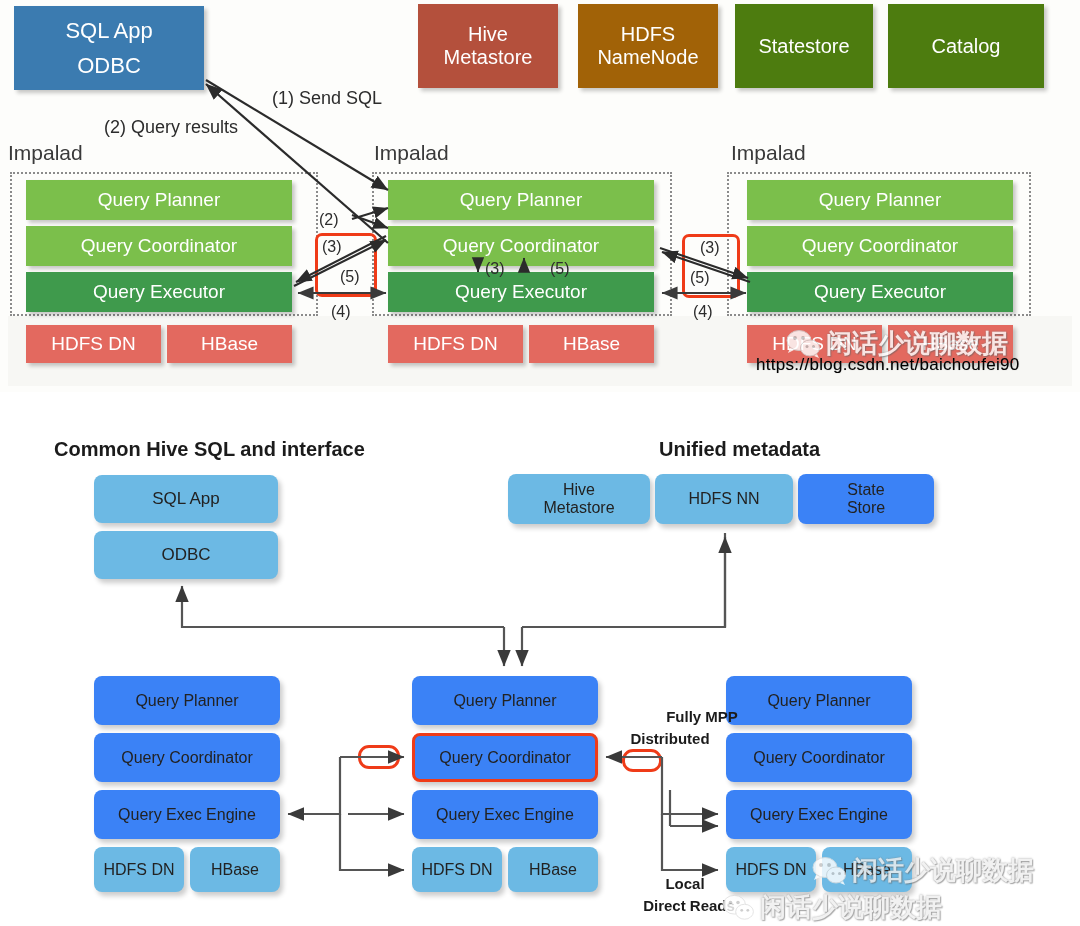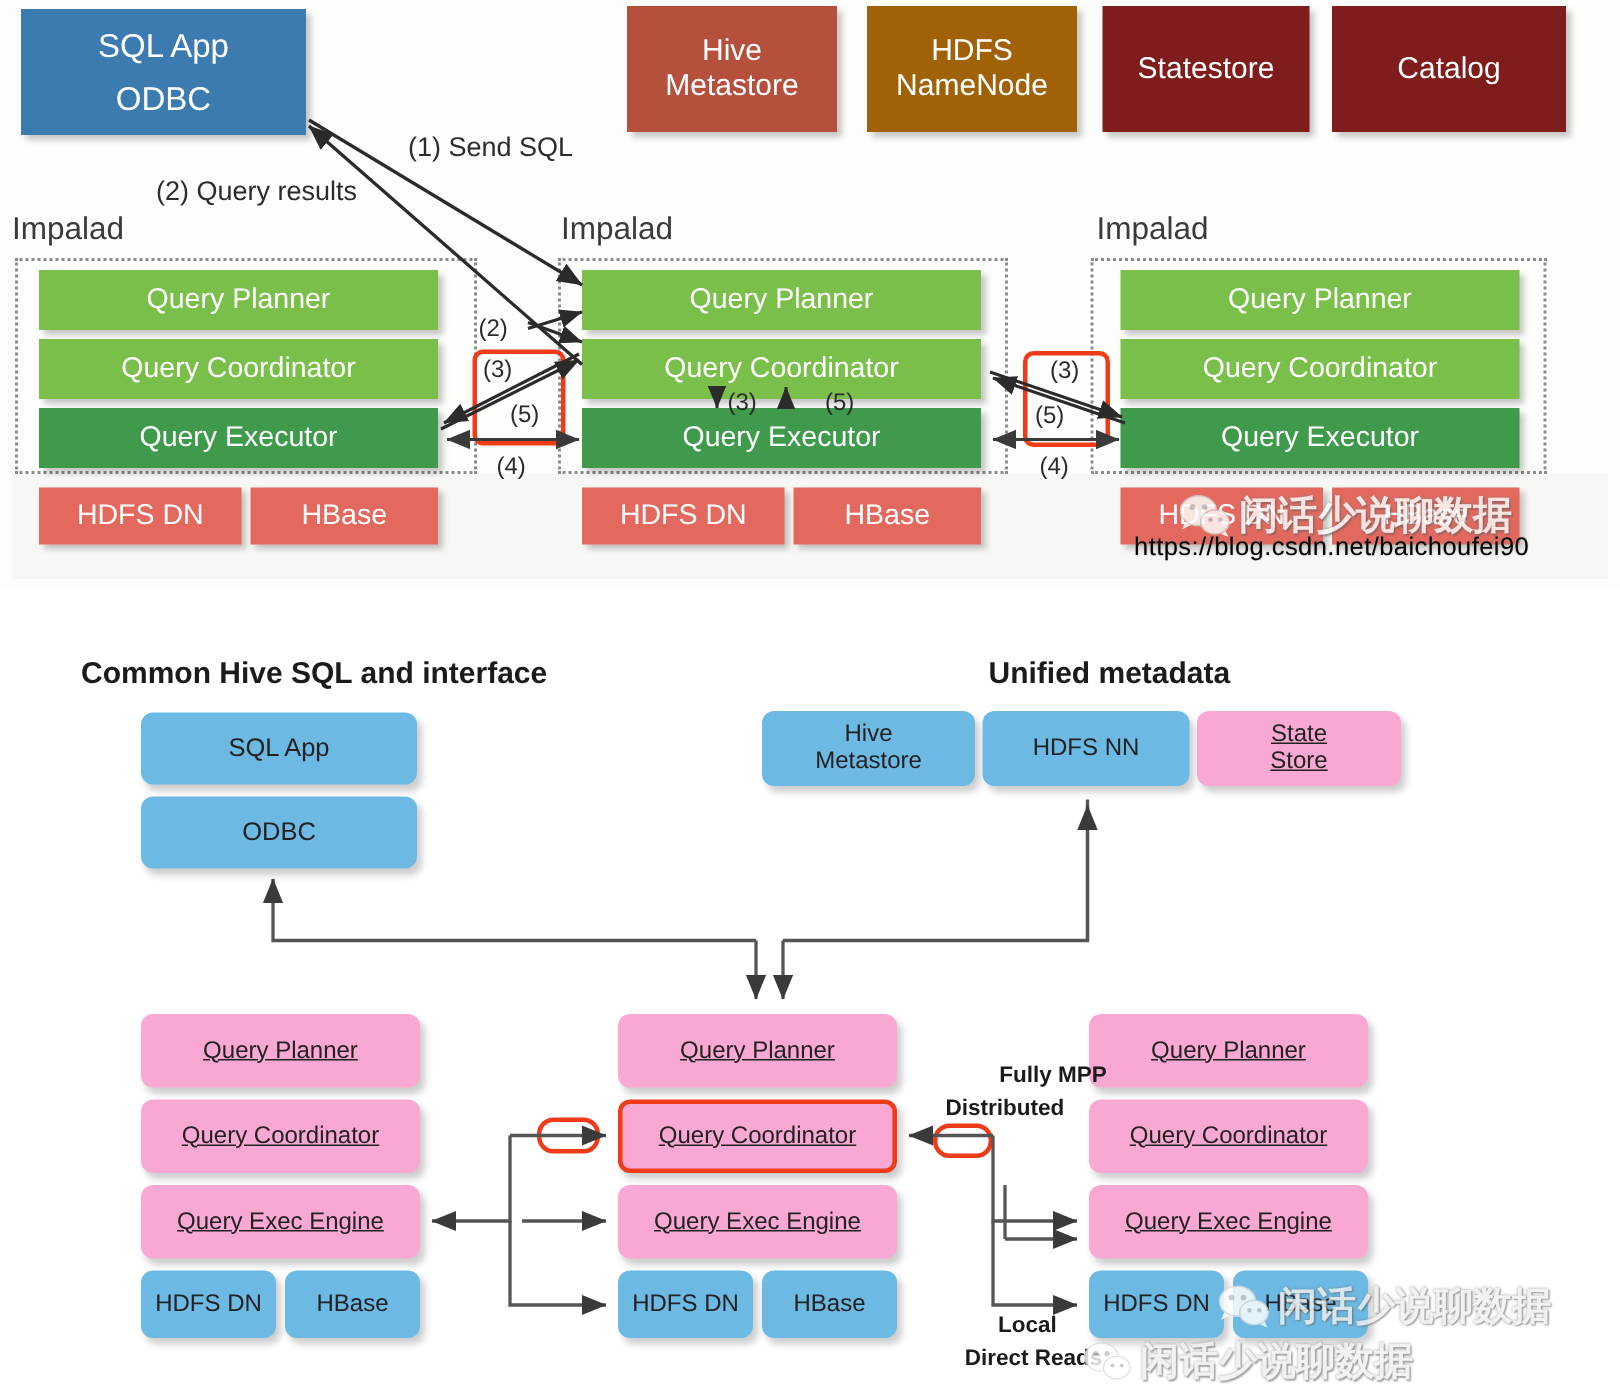--- a/index.html
+++ b/index.html
@@ -22,21 +22,21 @@
             background:#f7f7f4;}
 
   .tbox{position:absolute;box-sizing:border-box;display:flex;
         align-items:center;justify-content:center;text-align:center;
         color:#ffffff;line-height:1.15;
         font-family:"Liberation Sans","DejaVu Sans",sans-serif;
         box-shadow:3px 3px 4px rgba(0,0,0,.22);}
   .tbox.sqlapp{background:#3b7bb0;}
   .tbox.hivems{background:#b4503c;}
   .tbox.hdfsnn{background:#a16207;}
-  .tbox.green{background:#7f1d1d;}
+  .tbox.green{background:#4d7c0f;}
   .tbox.lgreen{background:#7bbf4b;}
   .tbox.dgreen{background:#3f9a4c;}
   .tbox.salmon{background:#e3695f;}
 
   .impalad-label{position:absolute;color:#3a3a3a;font-size:21px;
                  font-family:"Liberation Sans","DejaVu Sans",sans-serif;}
   .dashed-frame{position:absolute;border:2px dotted #8b8b8b;background:transparent;}
 
   .step-lbl{position:absolute;color:#2c2c2c;font-size:16px;
             font-family:"Liberation Sans","DejaVu Sans",sans-serif;white-space:nowrap;}
@@ -46,21 +46,21 @@
 
   
   .bhead{position:absolute;color:#1b1b1b;font-size:20px;font-weight:bold;
          font-family:"Liberation Sans","DejaVu Sans",sans-serif;white-space:nowrap;}
   .bbox{position:absolute;box-sizing:border-box;border-radius:8px;
         display:flex;align-items:center;justify-content:center;text-align:center;
         color:#222222;line-height:1.12;
         font-family:"Liberation Sans","DejaVu Sans",sans-serif;
         box-shadow:3px 4px 5px rgba(0,0,0,.20);}
   .bbox.blue{background:#6cb9e4;}
-  .bbox.orange{background:#f9a8d4;text-decoration:underline;}
+  .bbox.orange{background:#3b82f6;}
   .bbox.hl{border:3px solid #ef3b18;}
   .blabel{position:absolute;color:#1b1b1b;font-size:15px;font-weight:bold;
           text-align:center;line-height:1.25;
           font-family:"Liberation Sans","DejaVu Sans",sans-serif;}
   .rpill{position:absolute;border:3px solid #ef3b18;border-radius:11px;
          background:#ffffff;}
 
   
   .wm{position:absolute;display:flex;align-items:center;gap:6px;
       opacity:.82;pointer-events:none;justify-content:center;}

